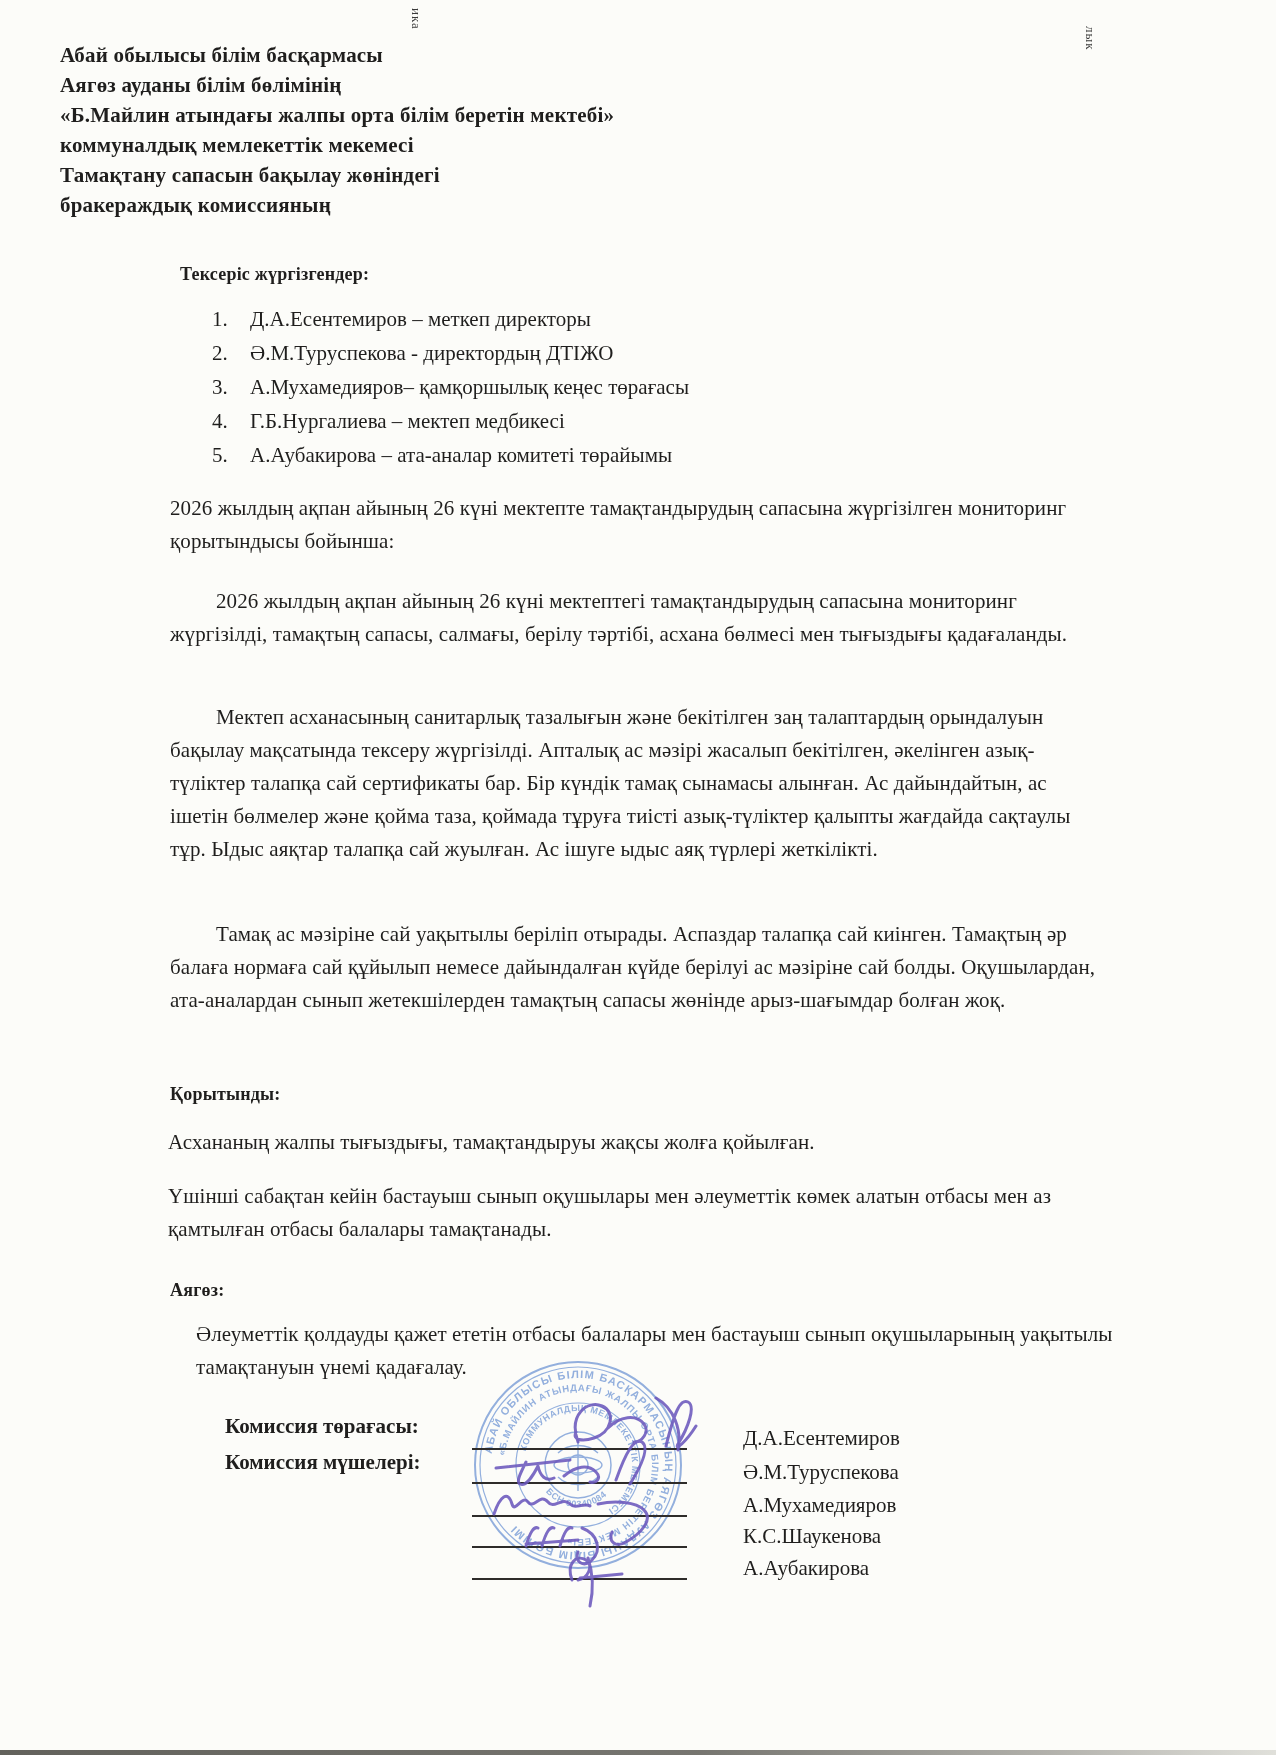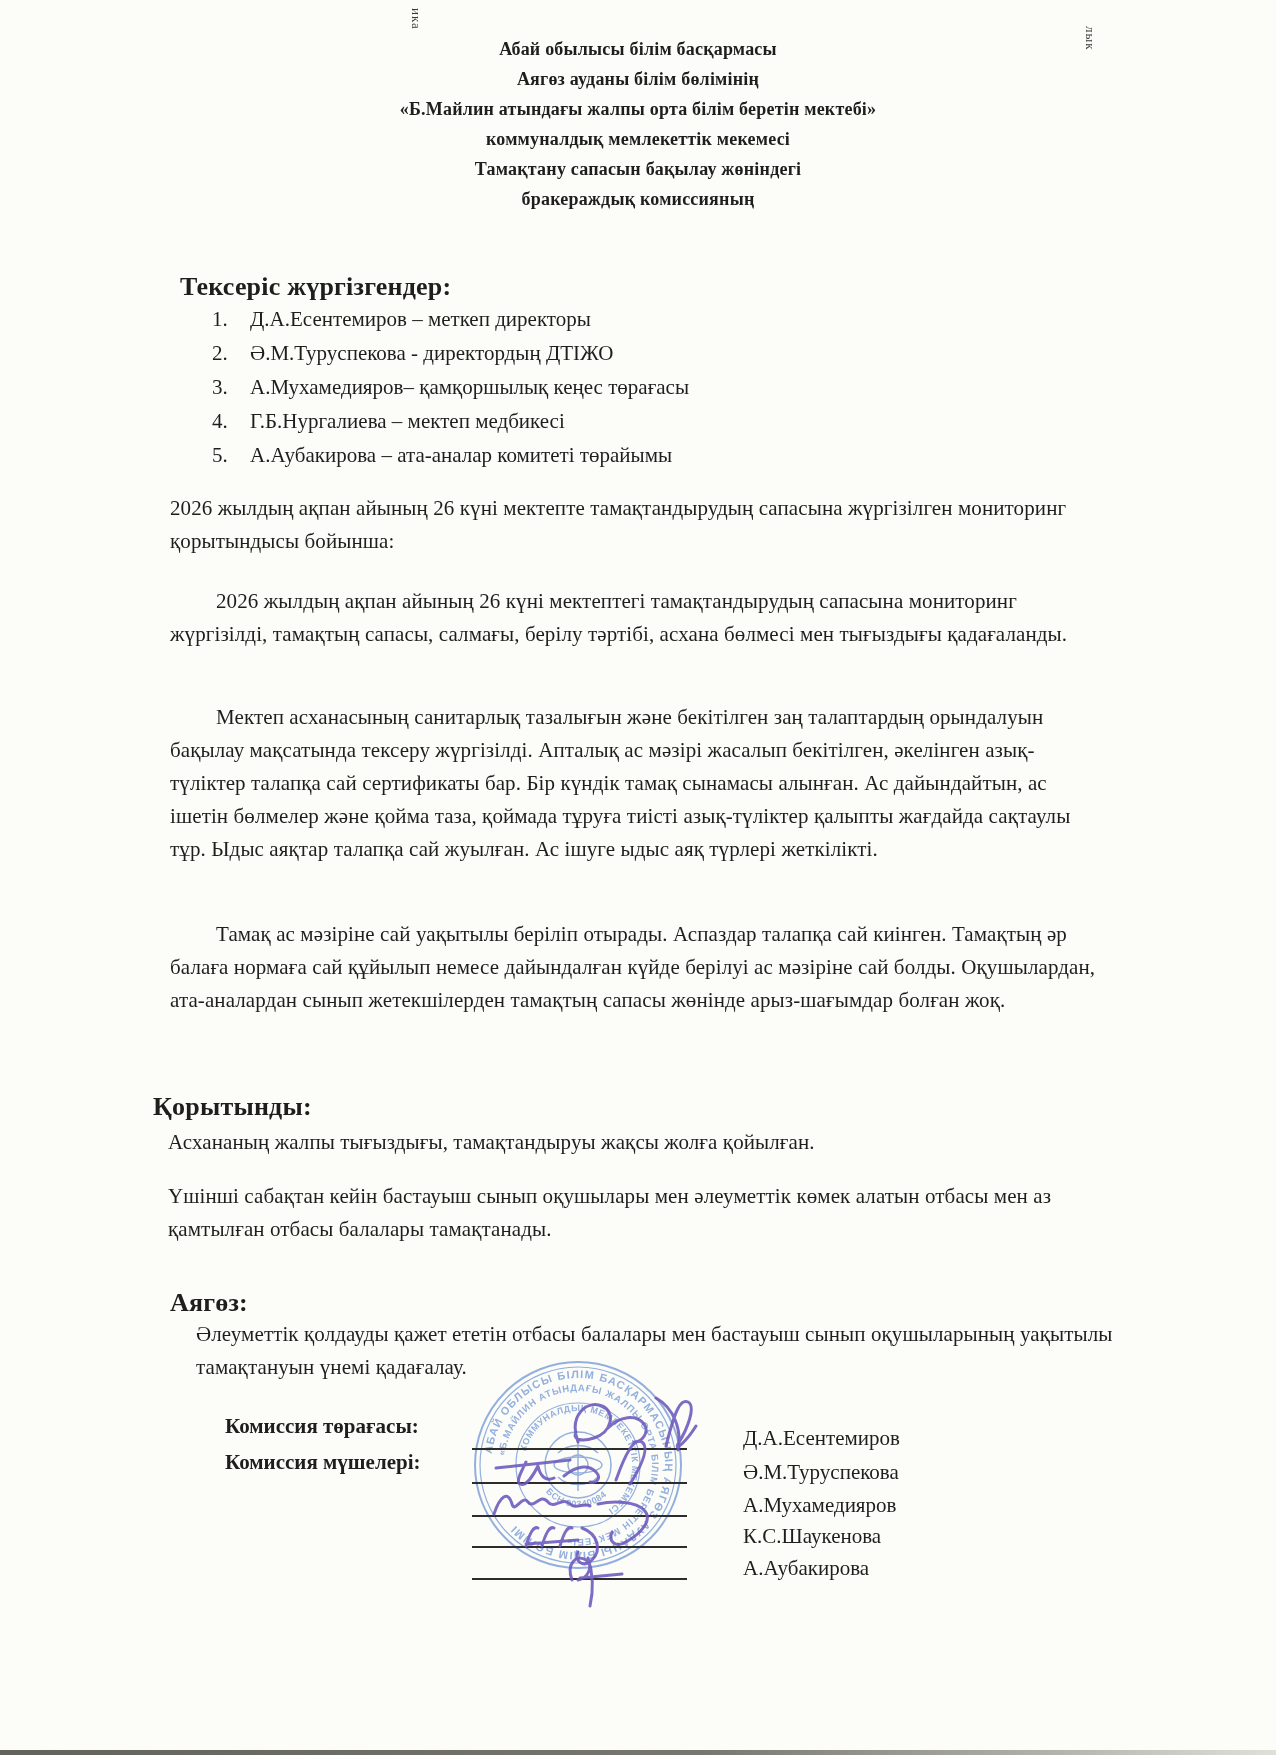--- a/index.html
+++ b/index.html
@@ -16,35 +16,35 @@
     position:absolute;
     writing-mode:vertical-rl;
     font-size:13px;
     color:#3a3a3a;
     letter-spacing:1px;
   }
   .marg-left  { left:408px; top:8px; }
   .marg-right { left:1082px; top:26px; }
 
   .doc-header {
-    position:absolute; top:34px; left:60px; right:60px;
-    text-align:center;
+    position:absolute; top:40px; left:60px; right:60px;
+    text-align:left;
+    font-weight:bold;
+    font-size:21px;
+    line-height:30px;
+    letter-spacing:.2px;
+  }
+  .sec-heading {
+    position:absolute;
     font-weight:bold;
     font-size:18px;
-    line-height:30px;
     letter-spacing:.2px;
   }
-  .sec-heading {
-    position:absolute;
-    font-weight:bold;
-    font-size:26px;
-    letter-spacing:.2px;
-  }
   .h-inspectors { top:246px; left:180px; }
-  .h-conclusion { top:1066px; left:153px; }
+  .h-conclusion { top:1066px; left:170px; }
   .h-recommendation { top:1262px; left:170px; }
 
   .inspector-list {
     position:absolute; top:302px; left:212px;
     margin:0; padding:0; list-style:none;
     font-size:21px; line-height:34px;
   }
   .inspector-item { display:flex; }
   .inspector-item .num { width:38px; }
 

